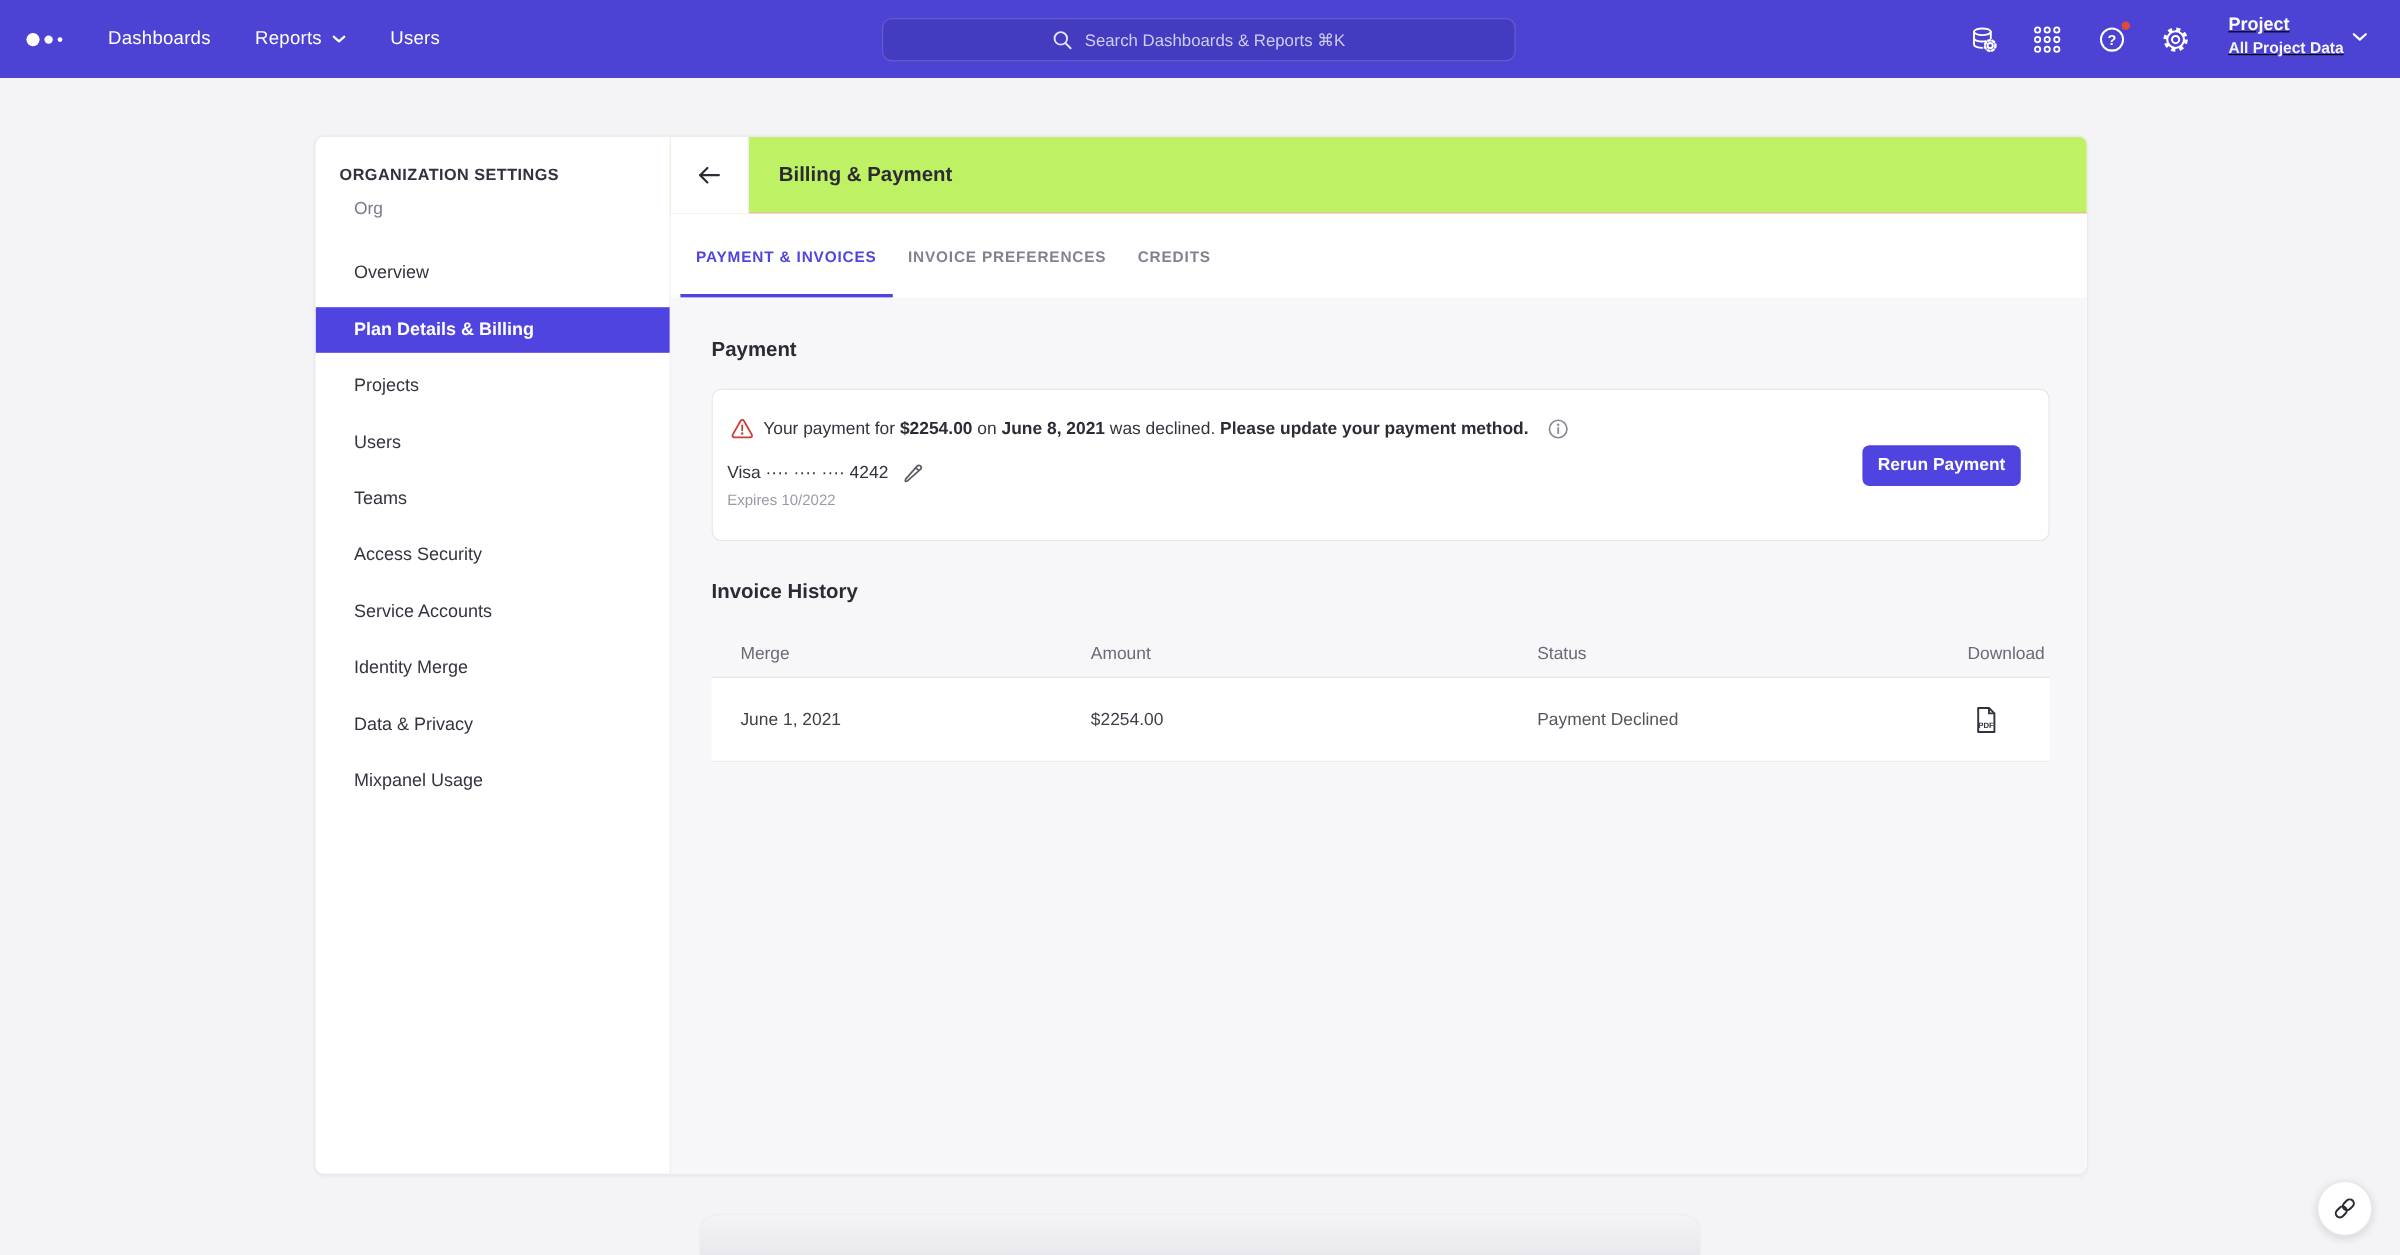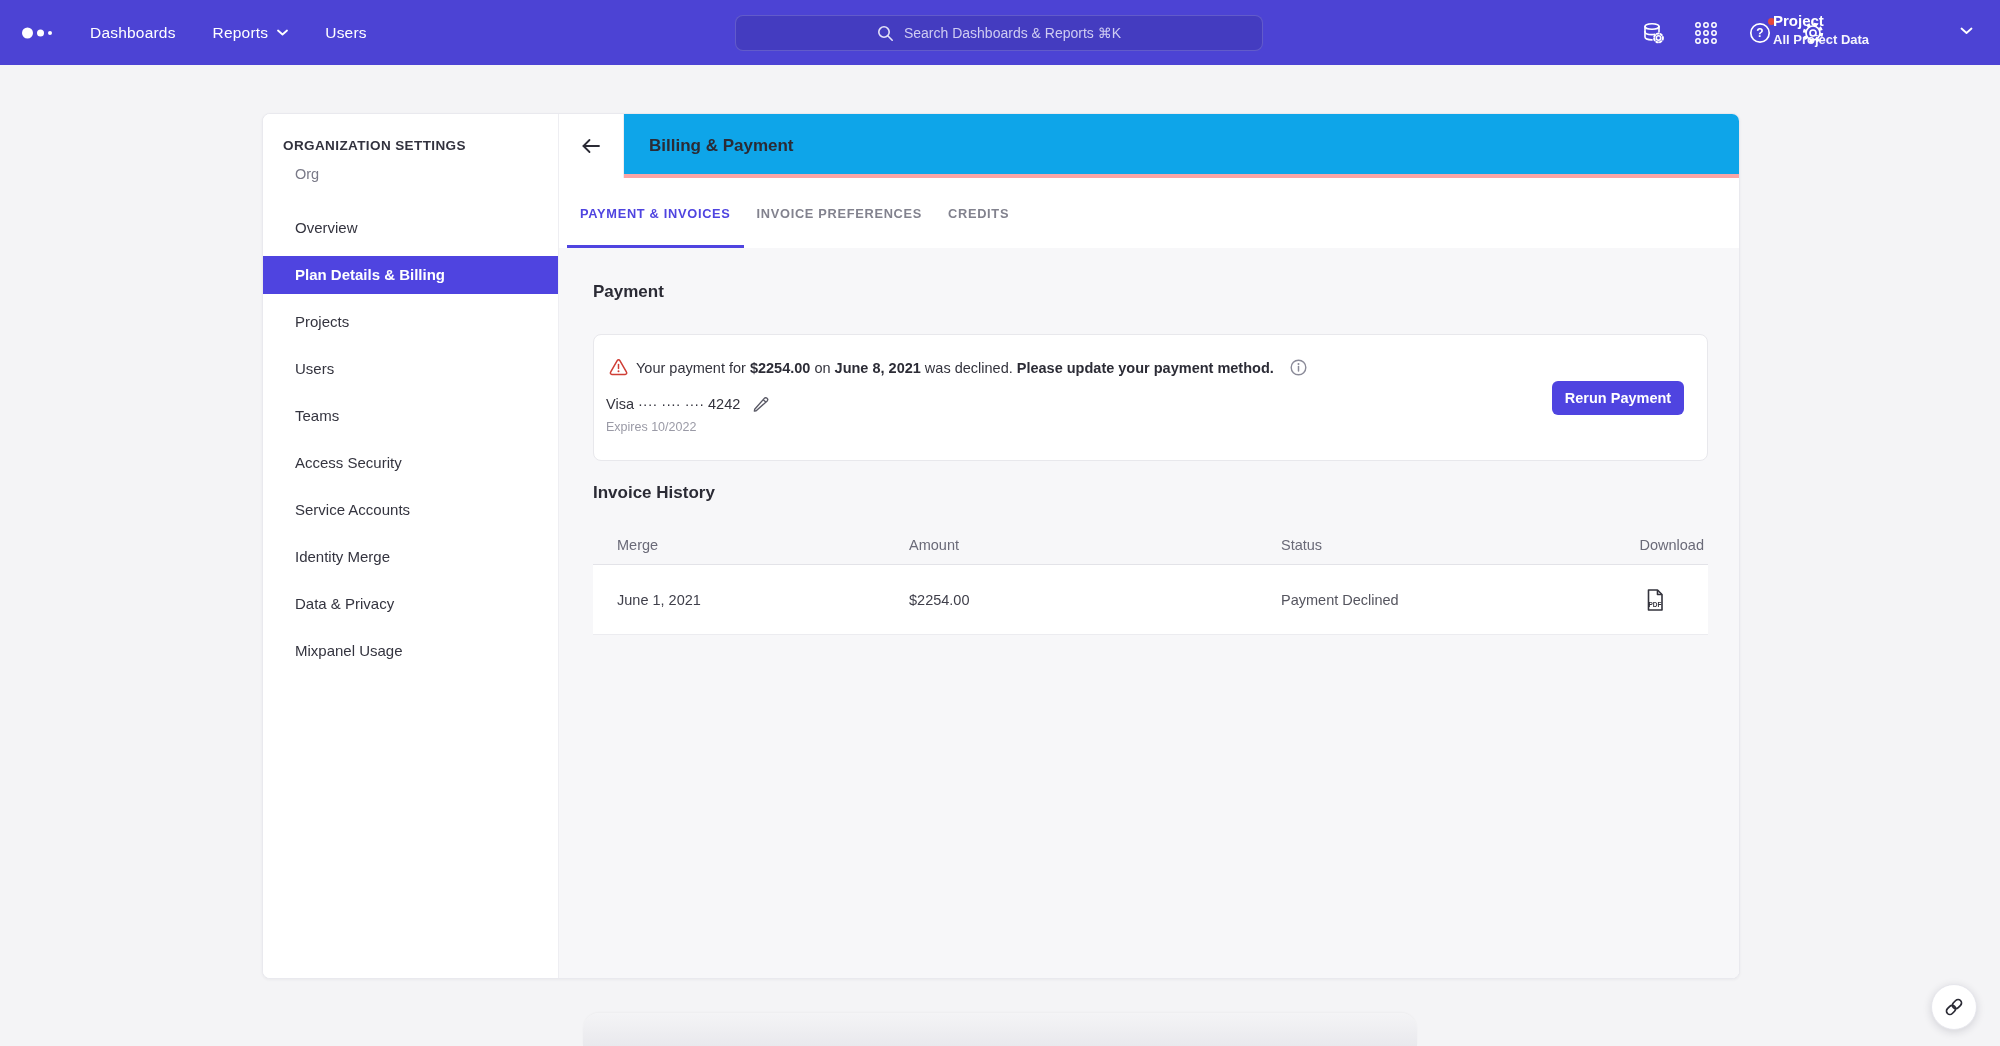--- a/index.html
+++ b/index.html
@@ -12,49 +12,49 @@
   .logo i{position:absolute;border-radius:50%;background:#fff;top:50%;}
   .logo .d1{width:11px;height:11px;left:0;transform:translateY(-50%);}
   .logo .d2{width:7px;height:7px;left:15px;transform:translateY(-50%);}
   .logo .d3{width:4px;height:4px;left:26px;transform:translateY(-50%);}
   .navlinks{position:absolute;left:90px;top:0;height:65px;display:flex;align-items:center;column-gap:37px;}
   .navlink{color:#fff;font-size:15.5px;font-weight:500;letter-spacing:.2px;display:inline-flex;align-items:center;gap:9px;cursor:pointer;}
   .search{position:absolute;left:735px;top:15px;width:528px;height:36px;background:#443cc0;border:1px solid rgba(255,255,255,.16);border-radius:8px;display:flex;align-items:center;justify-content:center;gap:10px;cursor:text;}
   .search-ph{color:#cfccf2;font-size:14px;}
   .navicon{position:absolute;top:19px;width:28px;height:28px;display:flex;align-items:center;justify-content:center;cursor:pointer;}
   .badge{position:absolute;right:-3px;top:-3px;width:11px;height:11px;border-radius:50%;background:#e5473c;border:2px solid #4c43d4;}
-  .project{position:absolute;left:1773px;top:11px;cursor:pointer;}
+  .project{position:absolute;left:1857px;top:11px;cursor:pointer;text-decoration:underline;}
   .project .pl{color:#fff;font-size:15px;font-weight:700;line-height:20px;}
   .project .pv{color:#fff;font-size:13px;font-weight:600;line-height:17px;opacity:.95;}
   .proj-chev{position:absolute;left:1960px;top:27px;cursor:pointer;}
 
   
   .panel{position:absolute;left:262px;top:113px;width:1478px;height:866px;background:#fff;border:1px solid #e9e9ee;border-radius:8px;overflow:hidden;box-shadow:0 1px 3px rgba(40,40,60,.05);}
   .sidebar{position:absolute;left:0;top:0;width:296px;height:100%;background:#fff;border-right:1px solid #eeeef2;}
   .sb-head{position:absolute;left:20px;top:24px;font-size:13.5px;font-weight:700;letter-spacing:.4px;color:#32323e;}
   .sb-org{position:absolute;left:32px;top:52px;font-size:14.5px;color:#7a7a88;}
   .sb-list{position:absolute;left:0;top:90px;width:100%;margin:0;padding:0;list-style:none;}
   .sb-list li{height:47px;line-height:47px;padding-left:32px;font-size:15px;color:#34343f;cursor:pointer;white-space:nowrap;}
   .sb-list li.active{height:38px;line-height:38px;margin:4.5px 0;background:#4f44e0;color:#fff;font-weight:600;}
 
   .main{position:absolute;left:296px;top:0;right:0;bottom:0;}
-  .main-header{position:absolute;left:0;top:0;right:0;height:64px;background:#0ea5e9;border-bottom:4px solid #fca5a5;}
+  .main-header{position:absolute;left:0;top:0;right:0;height:64px;background:#bef264;border-bottom:1px solid #fca5a5;}
   .back{position:absolute;left:0;top:0;width:65px;height:64px;background:#fff;border:none;border-right:1px solid #eeeef2;cursor:pointer;display:flex;align-items:center;justify-content:center;padding:0;}
   .title{position:absolute;left:90px;top:0;height:64px;display:flex;align-items:center;margin:0;font-size:17px;font-weight:700;color:#2b2b35;}
   .tabs{position:absolute;left:0;top:64px;right:0;height:70px;background:#fff;padding-left:8px;display:flex;}
   .tab{position:relative;height:100%;display:inline-flex;align-items:center;padding:0 13px;font-size:12.8px;font-weight:700;letter-spacing:.7px;color:#82828e;cursor:pointer;}
   .tab.active{color:#4f44e0;}
   .tab.active::after{content:"";position:absolute;left:0;right:0;bottom:0;height:3px;background:#4f44e0;}
 
   .content{position:absolute;left:0;top:134px;right:0;bottom:0;background:#f7f7f9;}
   .sec-title{position:absolute;left:34px;margin:0;font-size:17px;font-weight:700;color:#2b2b35;}
   .payment-title{top:34px;}
   .invoice-title{top:235px;}
 
-  .card{position:absolute;left:34px;top:86px;width:1115px;height:127px;background:#fff;border:1px solid #e8e8ec;border-radius:8px;}
+  .card{position:absolute;left:34px;top:76px;width:1115px;height:127px;background:#fff;border:1px solid #e8e8ec;border-radius:8px;}
   .alert-row{position:absolute;left:15px;top:24px;display:flex;align-items:center;gap:8px;}
   .alert-text{font-size:14.5px;color:#33333d;}
   .alert-text b{font-weight:700;color:#2c2c36;}
   .info-wrap{margin-left:8px;display:inline-flex;align-items:center;cursor:pointer;}
   .visa-row{position:absolute;left:12px;top:60px;display:flex;align-items:center;gap:12px;font-size:14.5px;color:#33333d;}
   .pencil-btn{display:inline-flex;cursor:pointer;background:none;border:none;padding:0;}
   .expires{position:absolute;left:12px;top:85px;font-size:12.5px;color:#9a9aa6;}
   .rerun{position:absolute;left:958px;top:46px;width:132px;height:34px;background:#4f44e0;color:#fff;border:none;border-radius:6px;font-size:14.5px;font-weight:700;cursor:pointer;}
 
   .table{position:absolute;left:34px;top:278px;width:1115px;}

